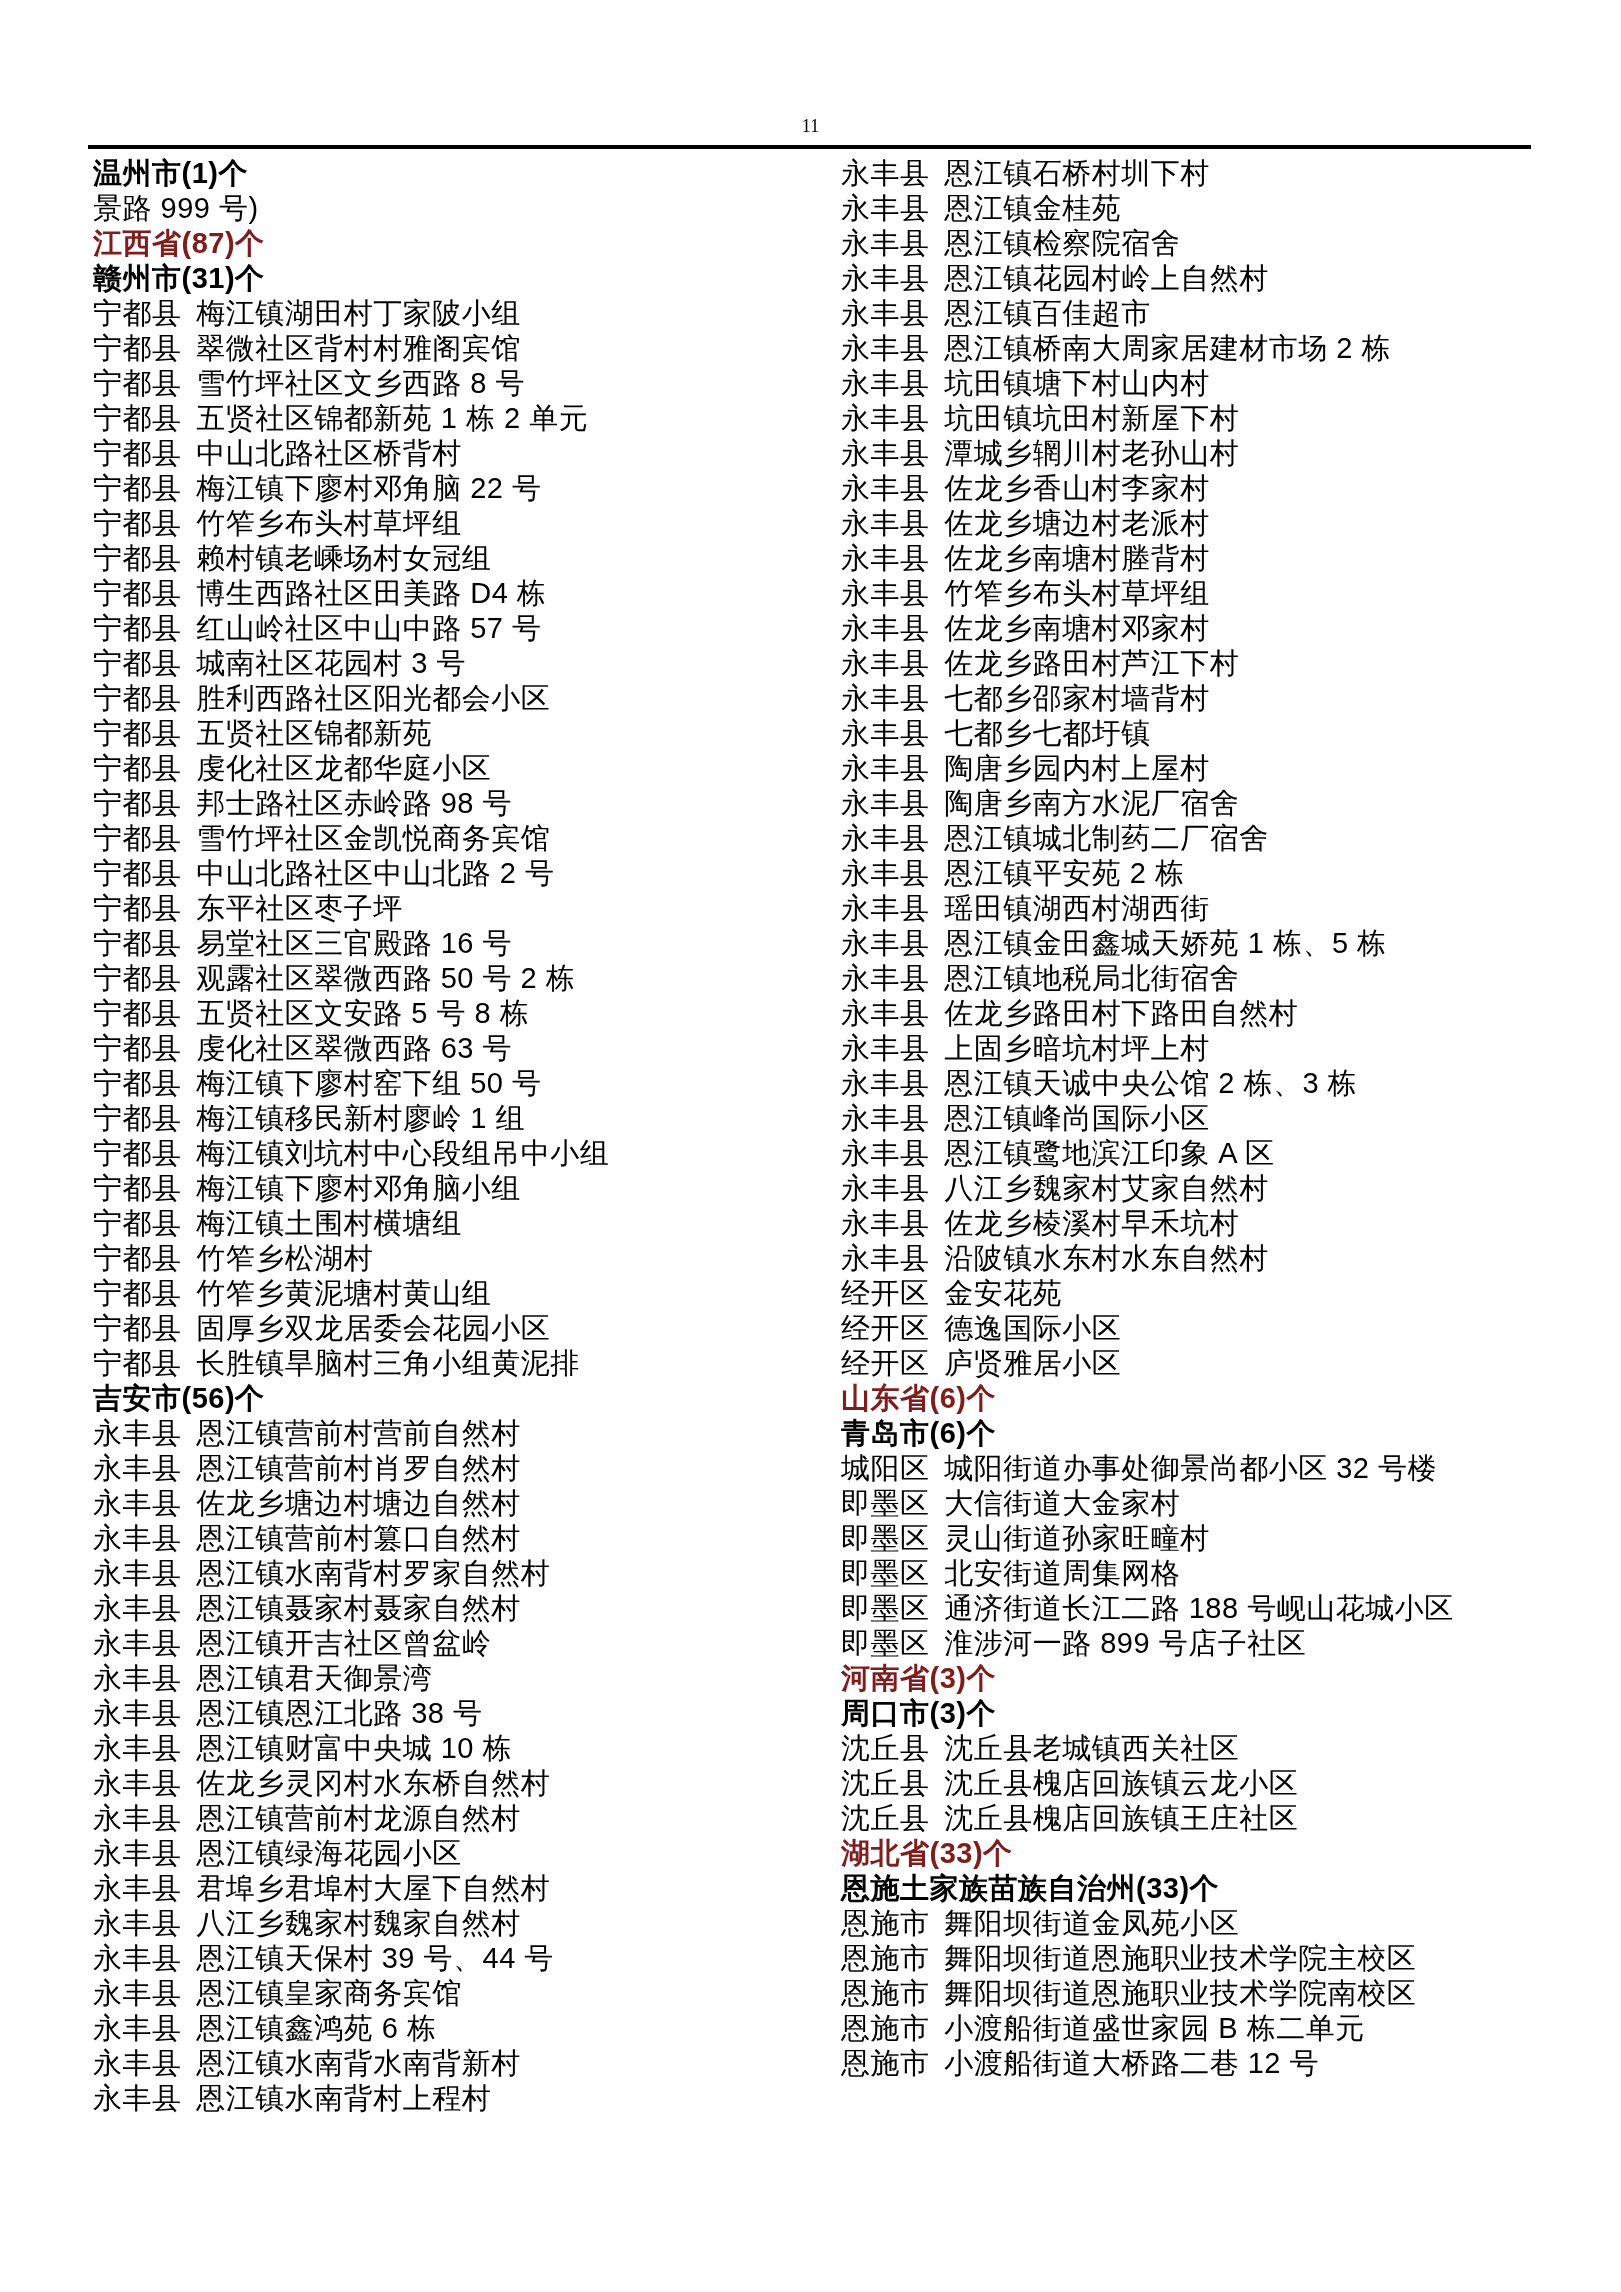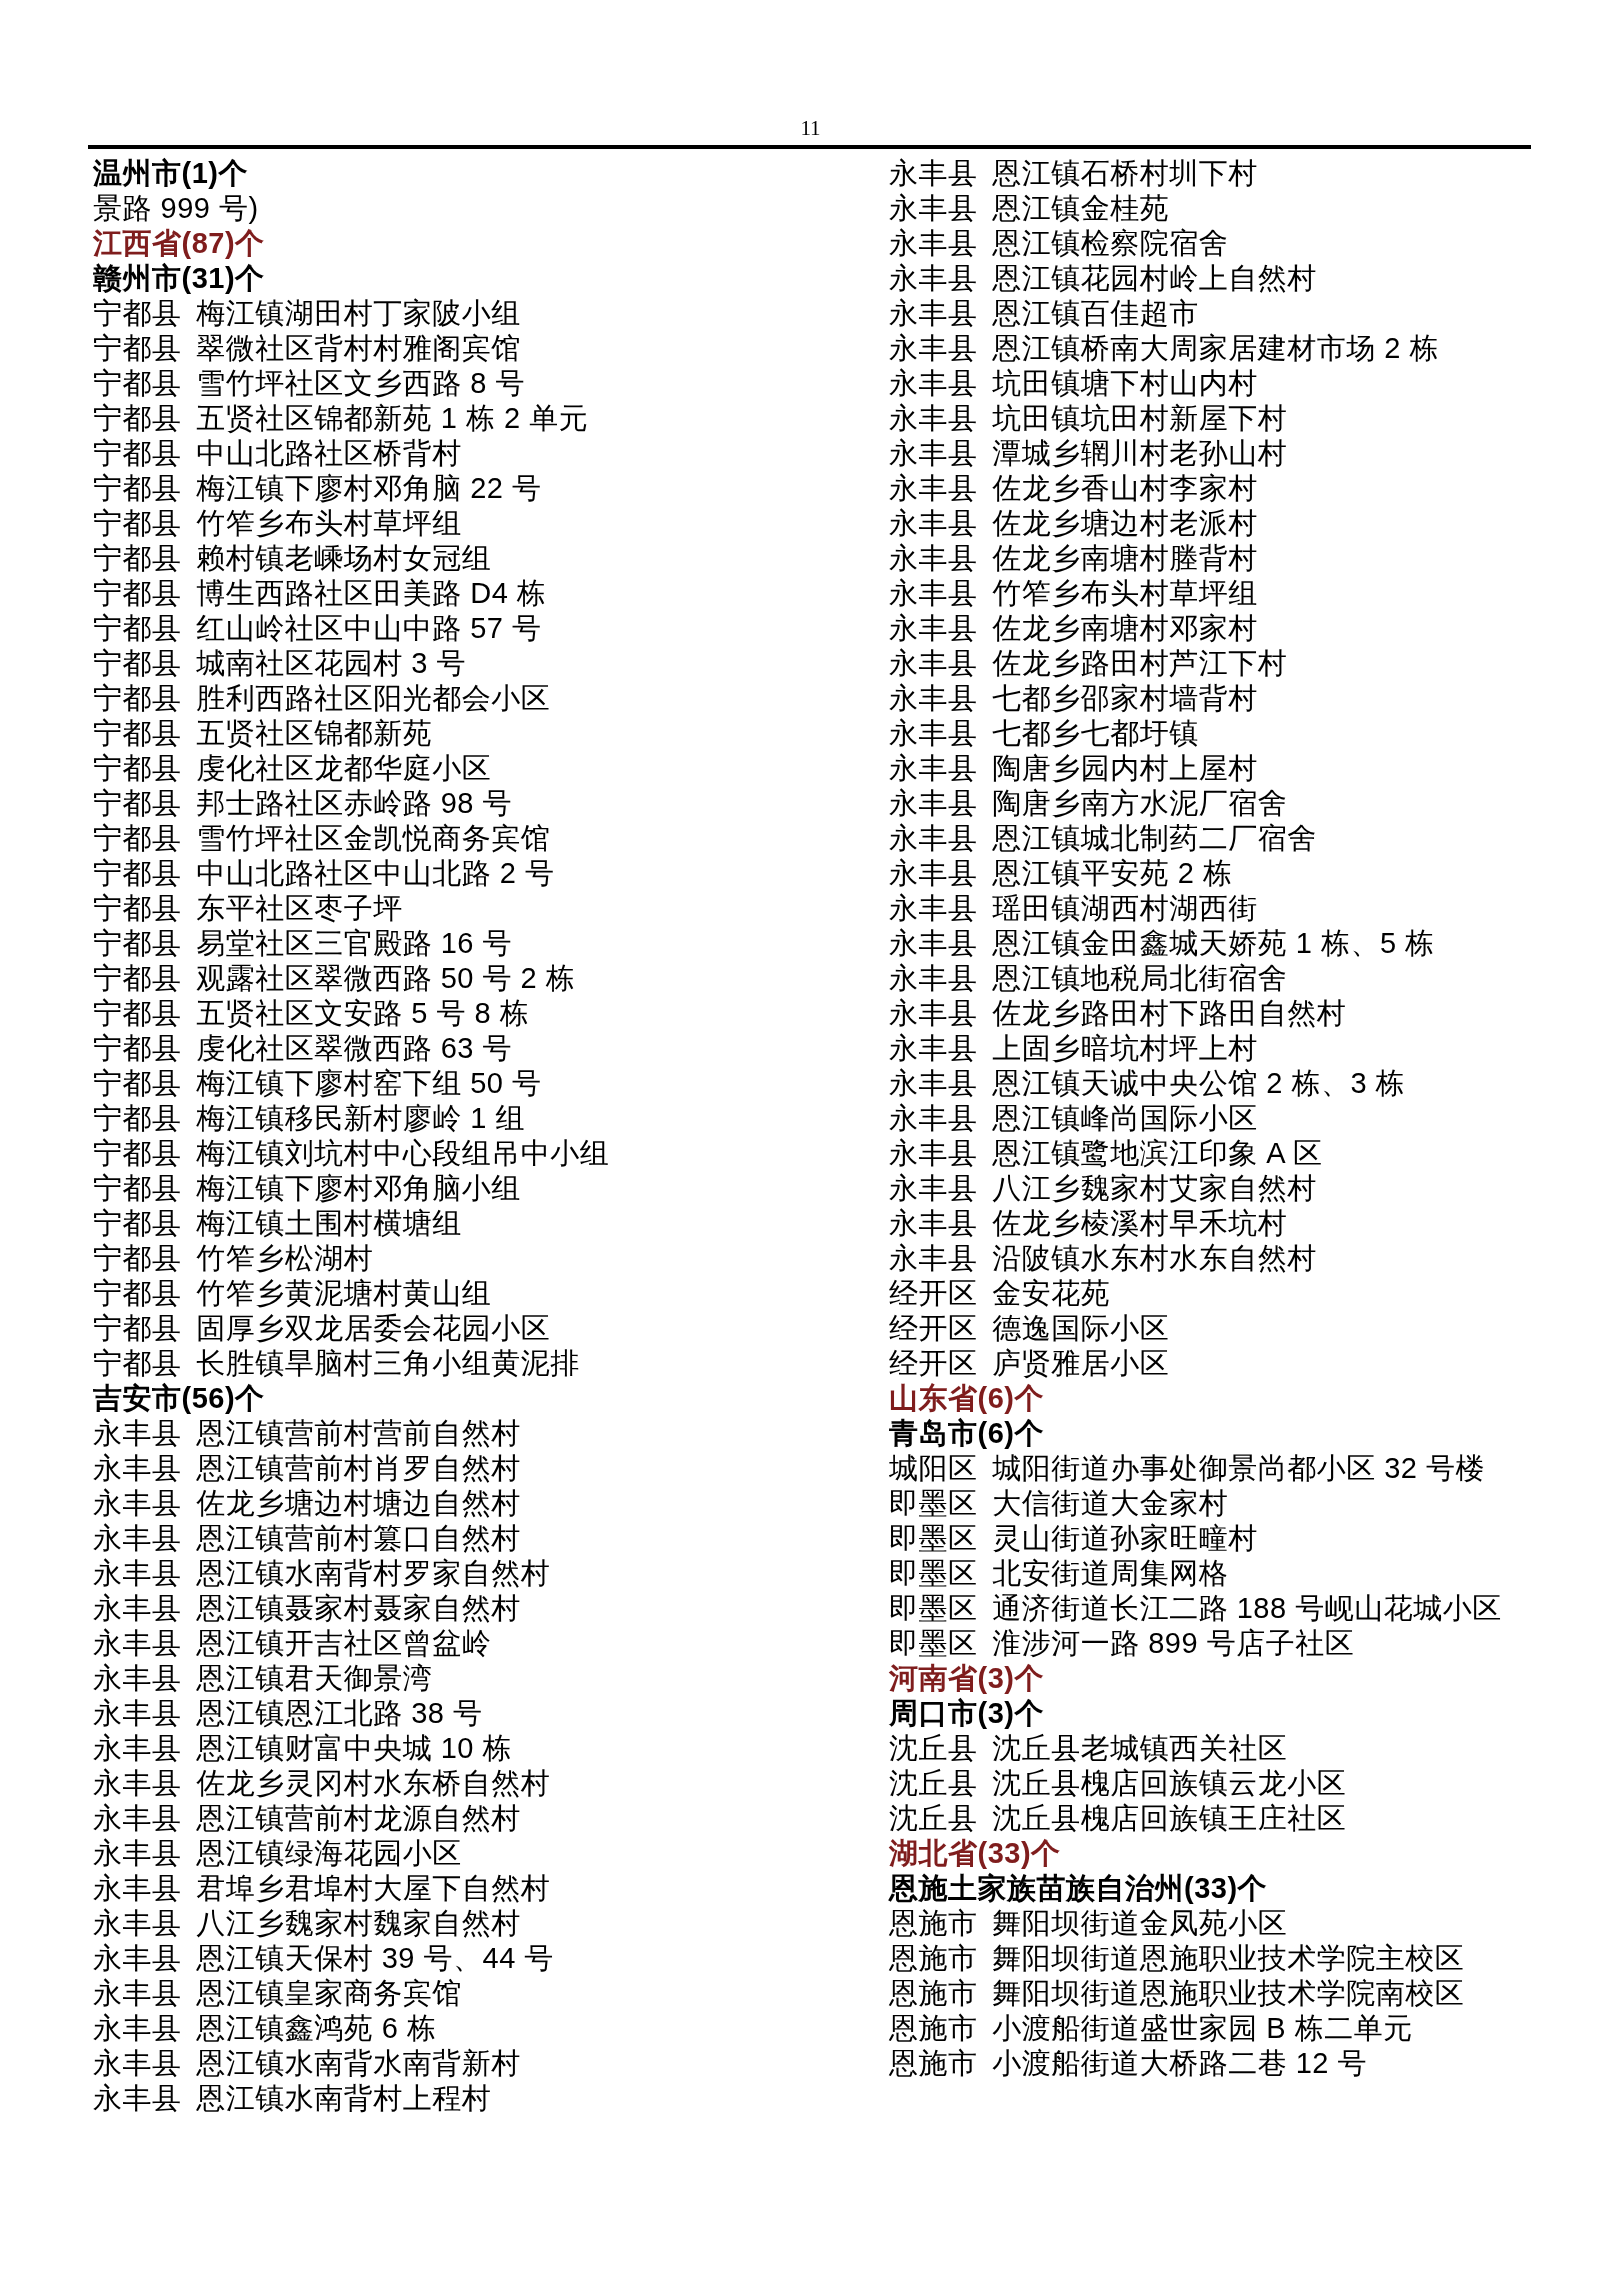--- a/index.html
+++ b/index.html
@@ -11,42 +11,42 @@
     font-family: "Liberation Sans", sans-serif;
     color: #000000;
     overflow: hidden;
   }
   .page-number {
     position: absolute;
     top: 116px;
     left: 0;
     width: 100%;
     text-align: center;
-    font-size: 21px;
+    font-size: 18px;
     font-family: "Liberation Serif", serif;
     color: #000000;
   }
   .rule {
     position: absolute;
     top: 145px;
     left: 88px;
     width: 1443px;
     height: 3.9px;
     background: #000000;
   }
   .columns {
     position: absolute;
     top: 156px;
     left: 93px;
     display: flex;
     align-items: flex-start;
   }
   .col { flex: none; }
   .col-left  { width: 748px; }
-  .col-right { width: 693px; margin-left: 48px; }
+  .col-right { width: 693px; }
   .line {
     height: 35px;
     line-height: 35px;
     font-size: 29px;
     white-space: nowrap;
     letter-spacing: 0.5px;
   }
   .line.province { color: #7f1d1d; font-weight: 700; }
   .line.city     { font-weight: 700; }
   .line .addr    { margin-left: 14.7px; }

